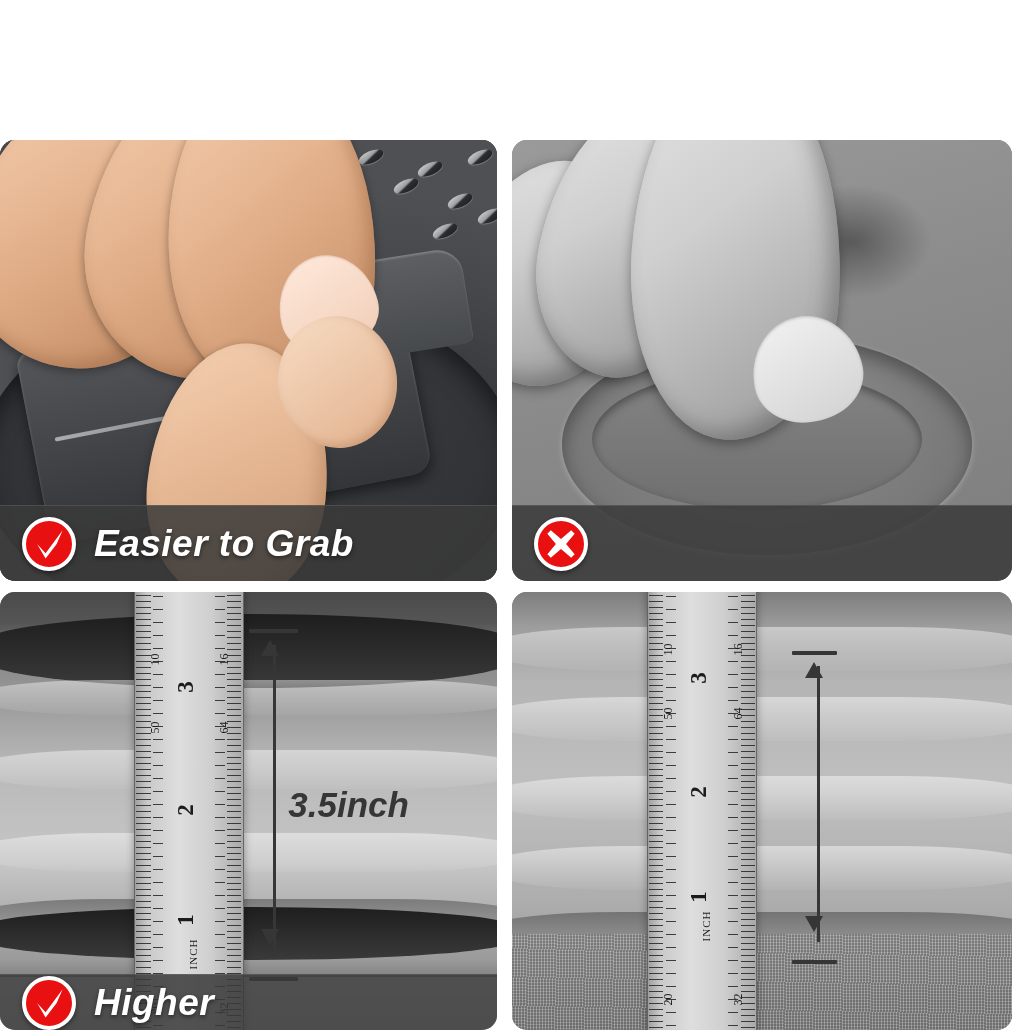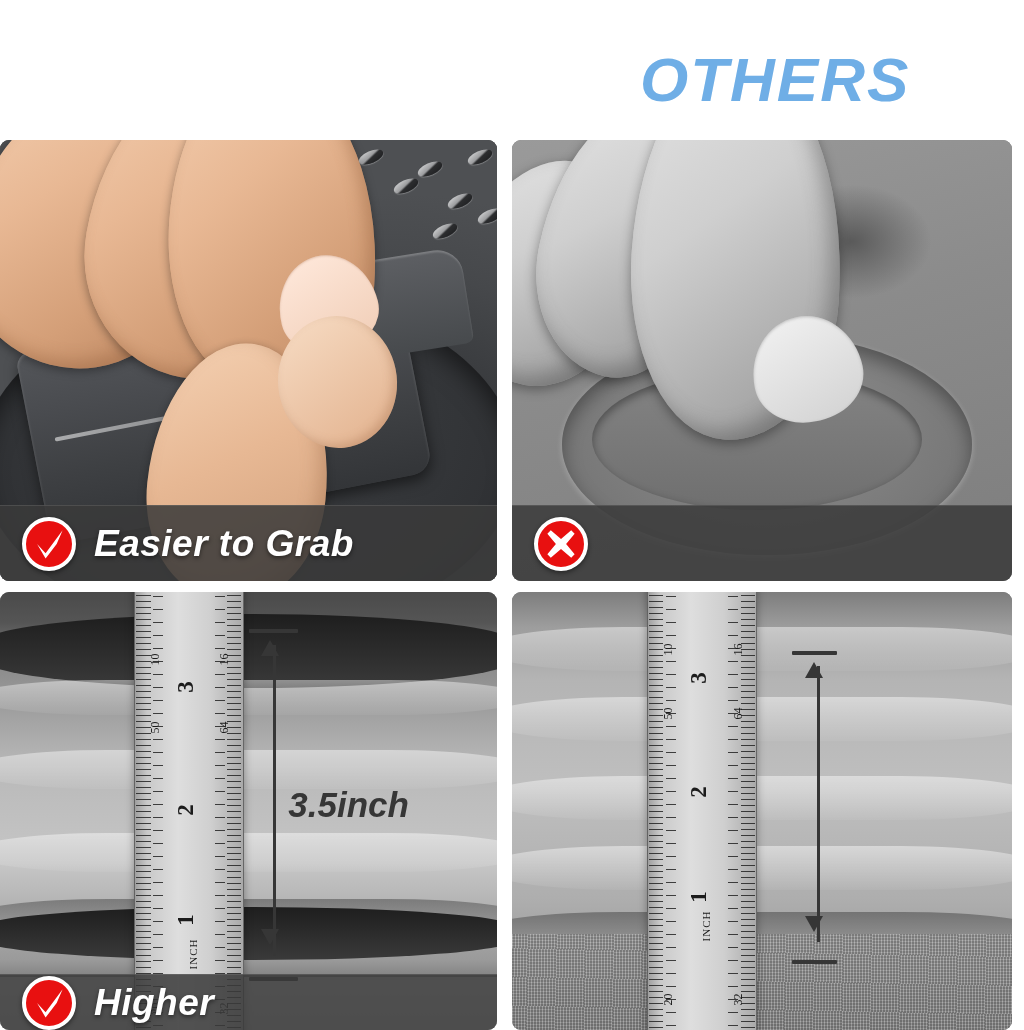--- a/index.html
+++ b/index.html
@@ -40,21 +40,21 @@
     position:absolute; left:0; top:0; width:130px; height:142px;
     pointer-events:none;
   }
 
   
   .grid {
     position:absolute; left:0; top:140px; width:1024px; height:890px;
   }
   .panel {
     position:absolute;
-    border-radius:9px;
+    border-radius:15px;
     overflow:hidden;
     background:#777;
   }
   .p-tl { left:0px;   top:0px;   width:497px; height:441px; }
   .p-tr { left:512px; top:0px;   width:500px; height:441px; }
   .p-bl { left:0px;   top:452px; width:497px; height:438px; }
   .p-br { left:512px; top:452px; width:500px; height:438px; }
 
   .photo { position:absolute; inset:0; overflow:hidden; }
   .gs { filter:grayscale(100%); }
@@ -282,21 +282,20 @@
   }
 </style>
 </head>
 <body>
 
 <div class="page">
 
   <div class="header">
 
 
-    <div class="hdr-others">OTHERS</div>
   </div>
 
   <div class="grid">
 
     <div class="panel p-tl">
       <div class="photo">
         <div class="tl-lid"></div>
 
         <div class="tl-holes">
           <div class="hole" style="left:60%; top:10%;"></div>

